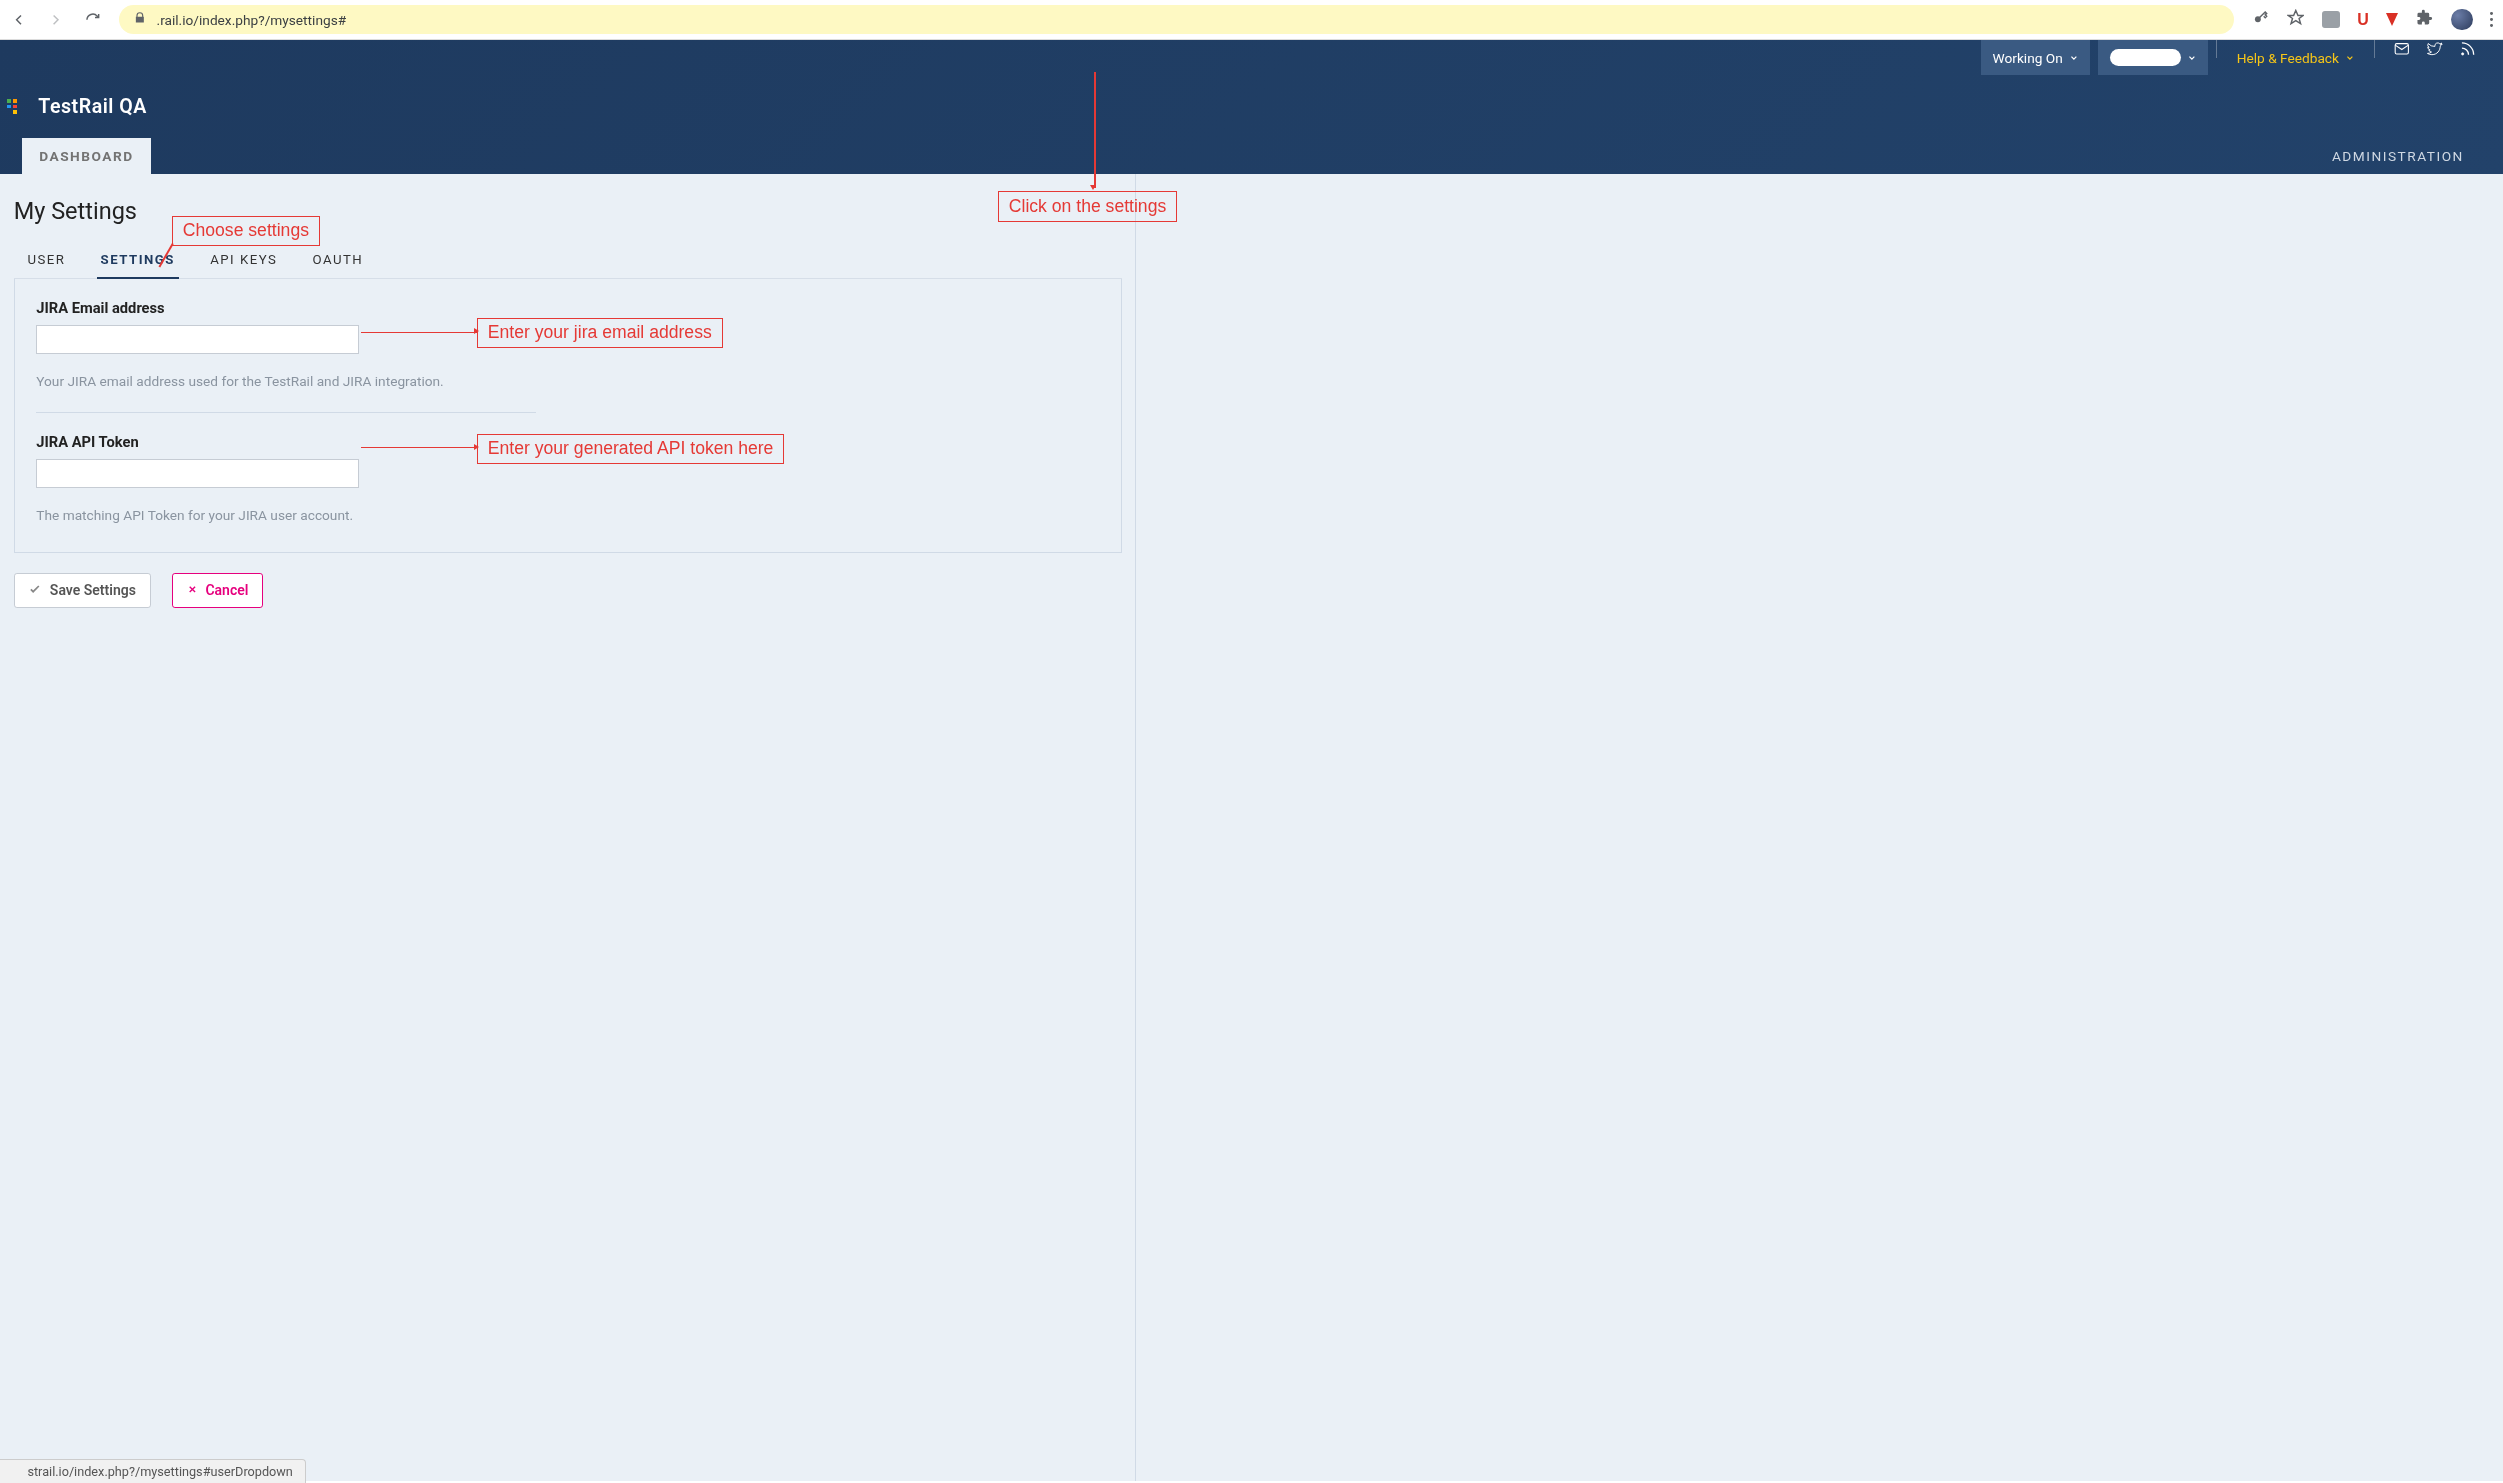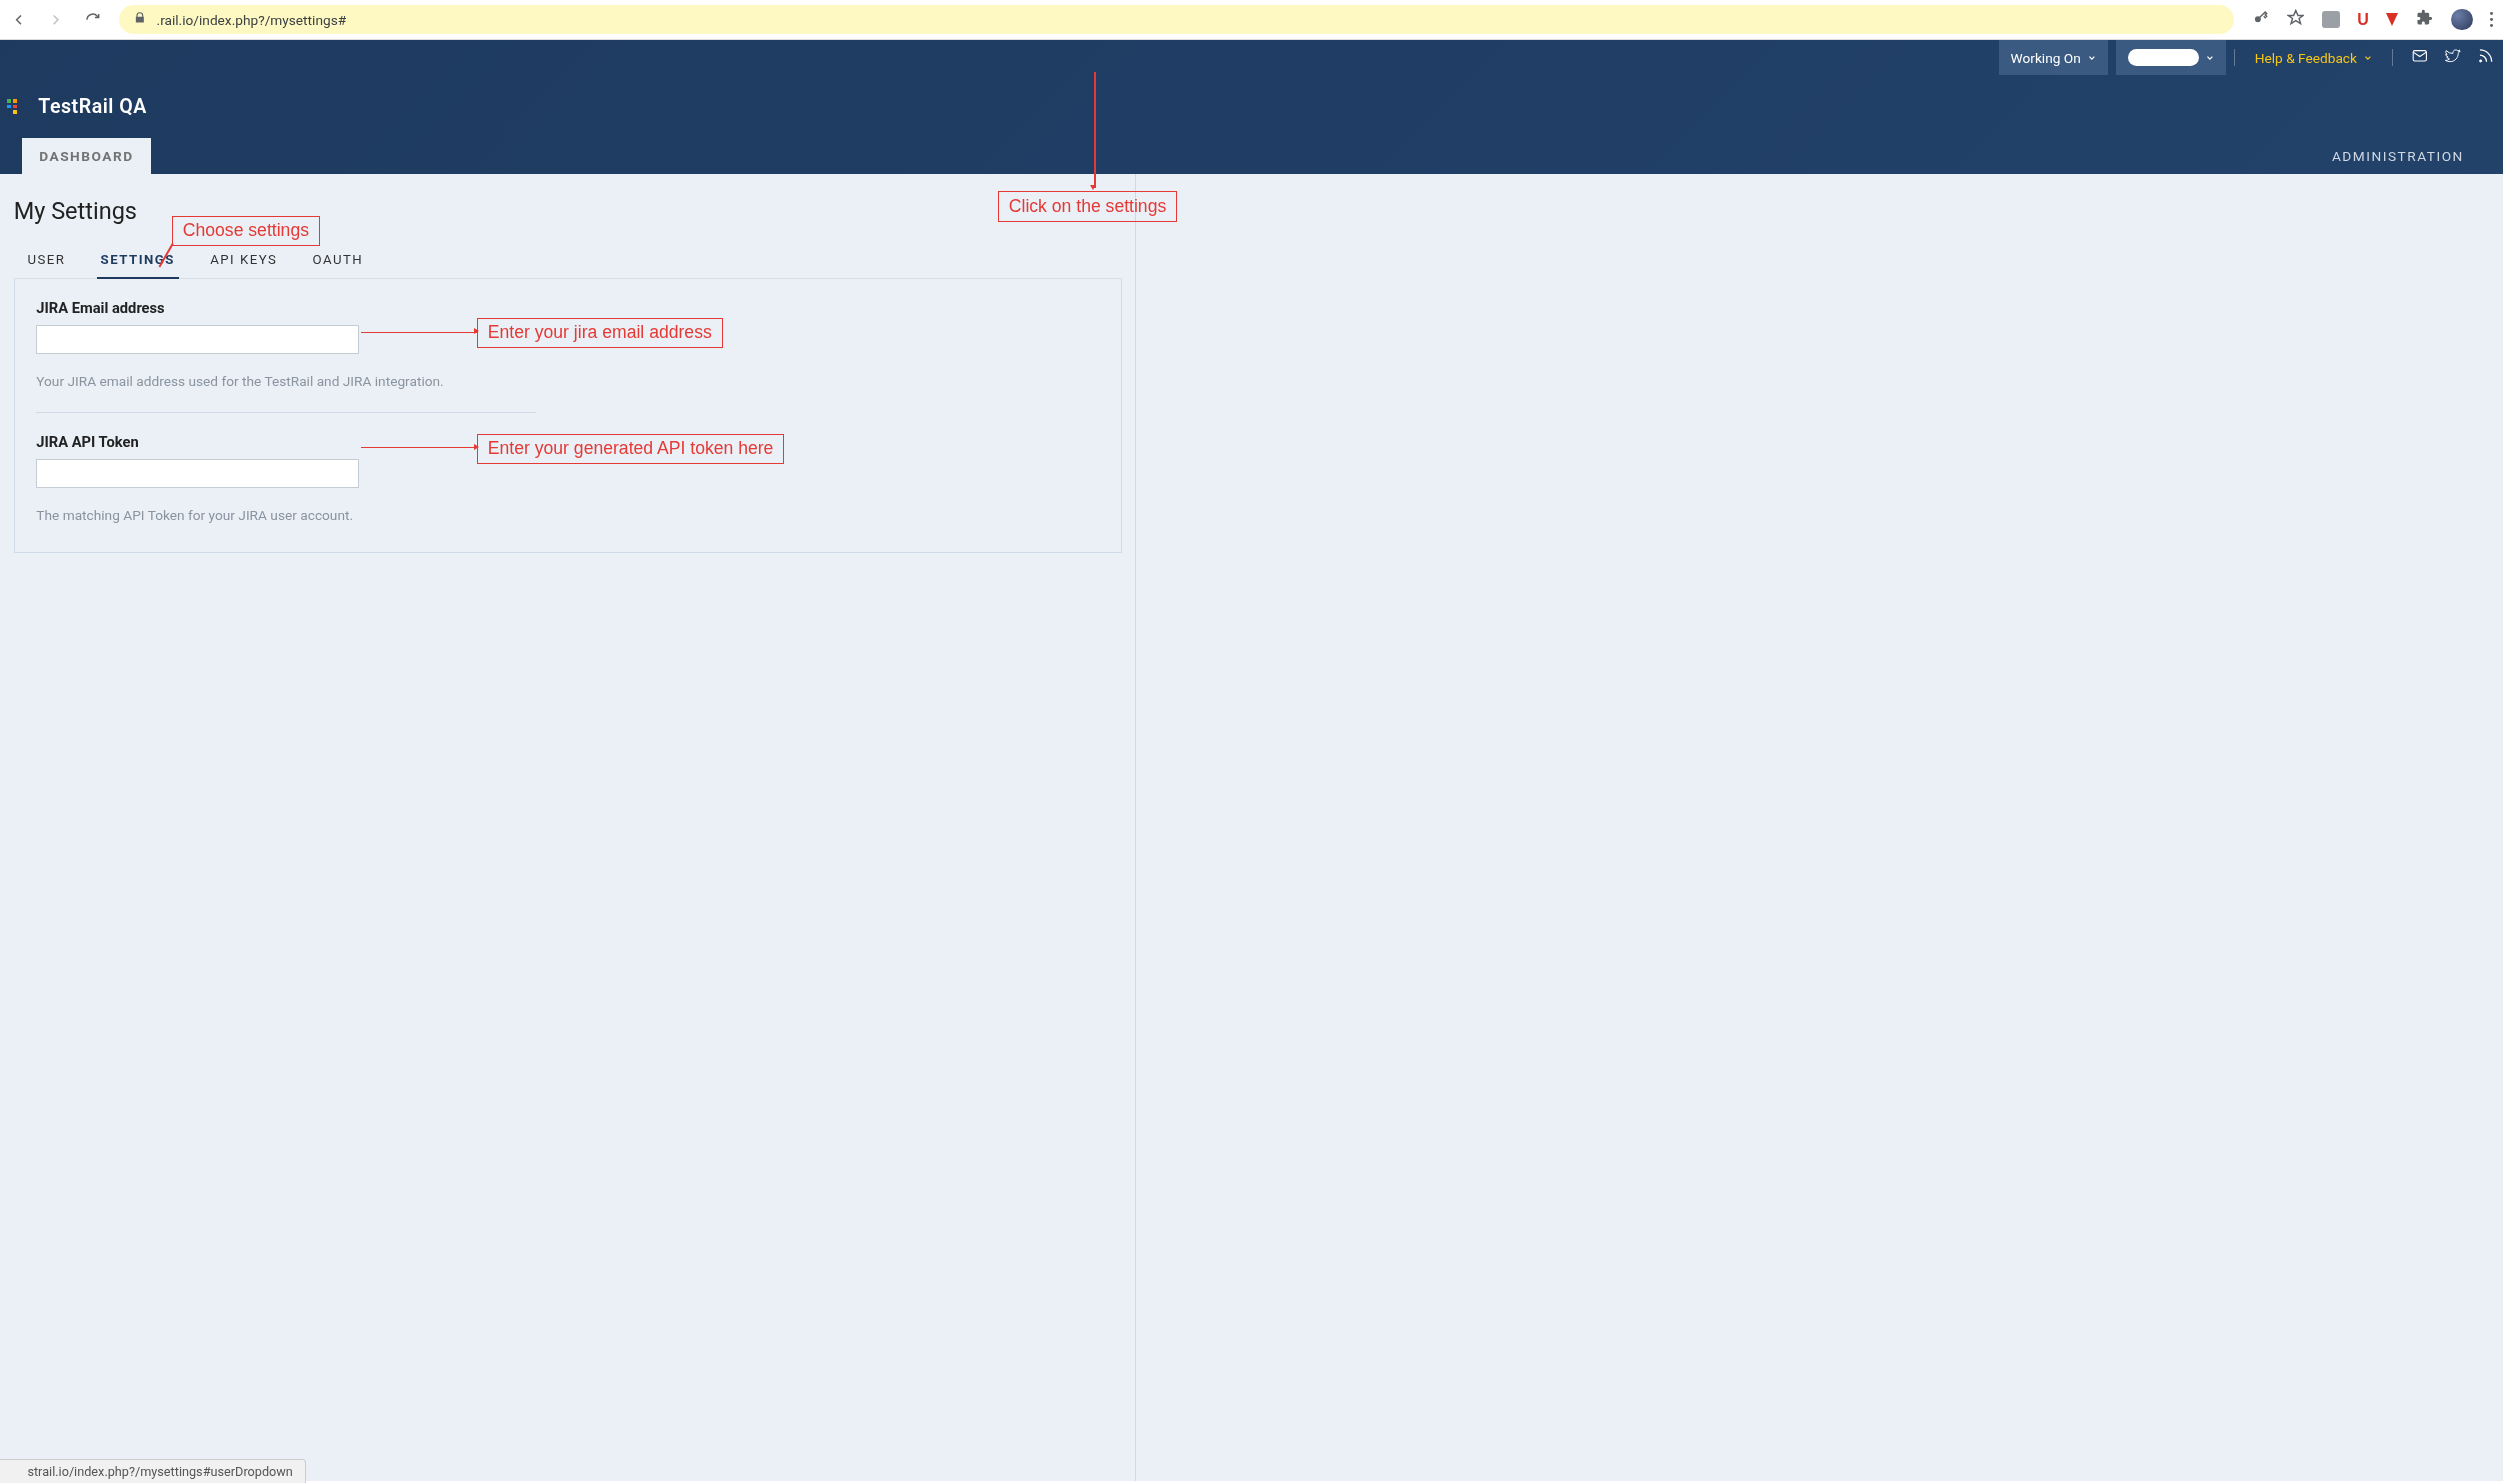--- a/index.html
+++ b/index.html
@@ -12,21 +12,21 @@
   .addr-wrap .url{color:#3c4043;white-space:nowrap;}
   .browser-right{display:flex;align-items:center;gap:17.6px;color:#5f6368;}
   .browser-right svg{width:17.6px;height:17.6px;}
   .ext-ublock{color:#d93025;font-weight:700;font-family:Arial;}
   .ext-redflag{width:0;height:0;border-left:6.9px solid transparent;border-right:6.9px solid transparent;border-top:13.7px solid #d93025;}
   .avatar{width:21.6px;height:21.6px;border-radius:50%;background:radial-gradient(circle at 30% 30%,#6b7da8,#2b3a5a);}
   .menu-dots{display:flex;flex-direction:column;gap:2.9px;}
   .menu-dots span{width:2.9px;height:2.9px;background:#5f6368;border-radius:50%;}
   
   .app-header{background:#1e3a5f;background-image:linear-gradient(135deg,#1e3a5f 0%,#22426a 100%);color:#fff;}
-  .app-topbar{display:flex;justify-content:flex-end;align-items:center;height:35px;padding-right:8px;gap:7.8px;font-size:13.7px;}
+  .app-topbar{display:flex;justify-content:flex-end;align-items:flex-start;height:35px;padding-right:26px;gap:7.8px;font-size:13.7px;}
   .top-slot{display:flex;align-items:center;gap:5.9px;padding:0 11.8px;height:100%;}
   .top-slot.working-on{background:#3a5a82;}
   .top-slot.user{background:#3a5a82;}
   .top-slot.user .username-redact{background:#fff;border-radius:9.8px;width:71px;height:17.6px;display:inline-block;}
   .top-slot.help{color:#f5c518;}
   .top-icons{display:flex;gap:15.7px;align-items:center;margin-left:9.8px;}
   .top-icons svg{width:17.6px;height:17.6px;stroke:#fff;fill:none;}
   .sep{width:1px;height:17.6px;background:rgba(255,255,255,.3);}
   .brandbar{display:flex;align-items:center;height:63px;padding:0 7px;gap:15.7px;}
   .brand-logo{display:grid;grid-template-columns:repeat(3,3.9px);grid-template-rows:repeat(3,3.9px);gap:2px;}
@@ -204,20 +204,34 @@
         <div class="field-help">Your JIRA email address used for the TestRail and JIRA integration.</div>
       </div>
       <div class="divider"></div>
       <div class="field-group" style="margin-bottom:3.9px;">
         <div class="field-label">JIRA API Token</div>
         <input type="text" value="" style="">
         <div class="field-help">The matching API Token for your JIRA user account.</div>
       </div>
     </div>
 
+    <div class="actions">
+      <div class="btn btn-save">
+        <span><svg viewBox="0 0 24 24" fill="none" stroke-width="3">
+              <path d="M5 13l4 4L19 7"></path>
+            </svg></span>
+        <span>Save Settings</span>
+      </div>
+      <div class="btn btn-cancel">
+        <span><svg viewBox="0 0 24 24" fill="none" stroke-width="3">
+              <path d="M6 6l12 12M18 6L6 18"></path>
+            </svg></span>
+        <span>Cancel</span>
+      </div>
+    </div>
   </div>
   <div class="side-col"></div>
 
   <div class="annot" style="top:17.6px;left:998px;">Click on the settings</div>
   <div class="annot-line-v" style="top:-102px;left:1094px;height:116px;"></div>
   <div class="annot-arrowhead-d" style="top:11.8px;left:1090px;"></div>
 
   <div class="annot" style="top:42px;left:172px;">Choose settings</div>
   <div class="diag-line" style="top:69px;left:172px;height:27.4px;transform:rotate(30deg);"></div>
 

